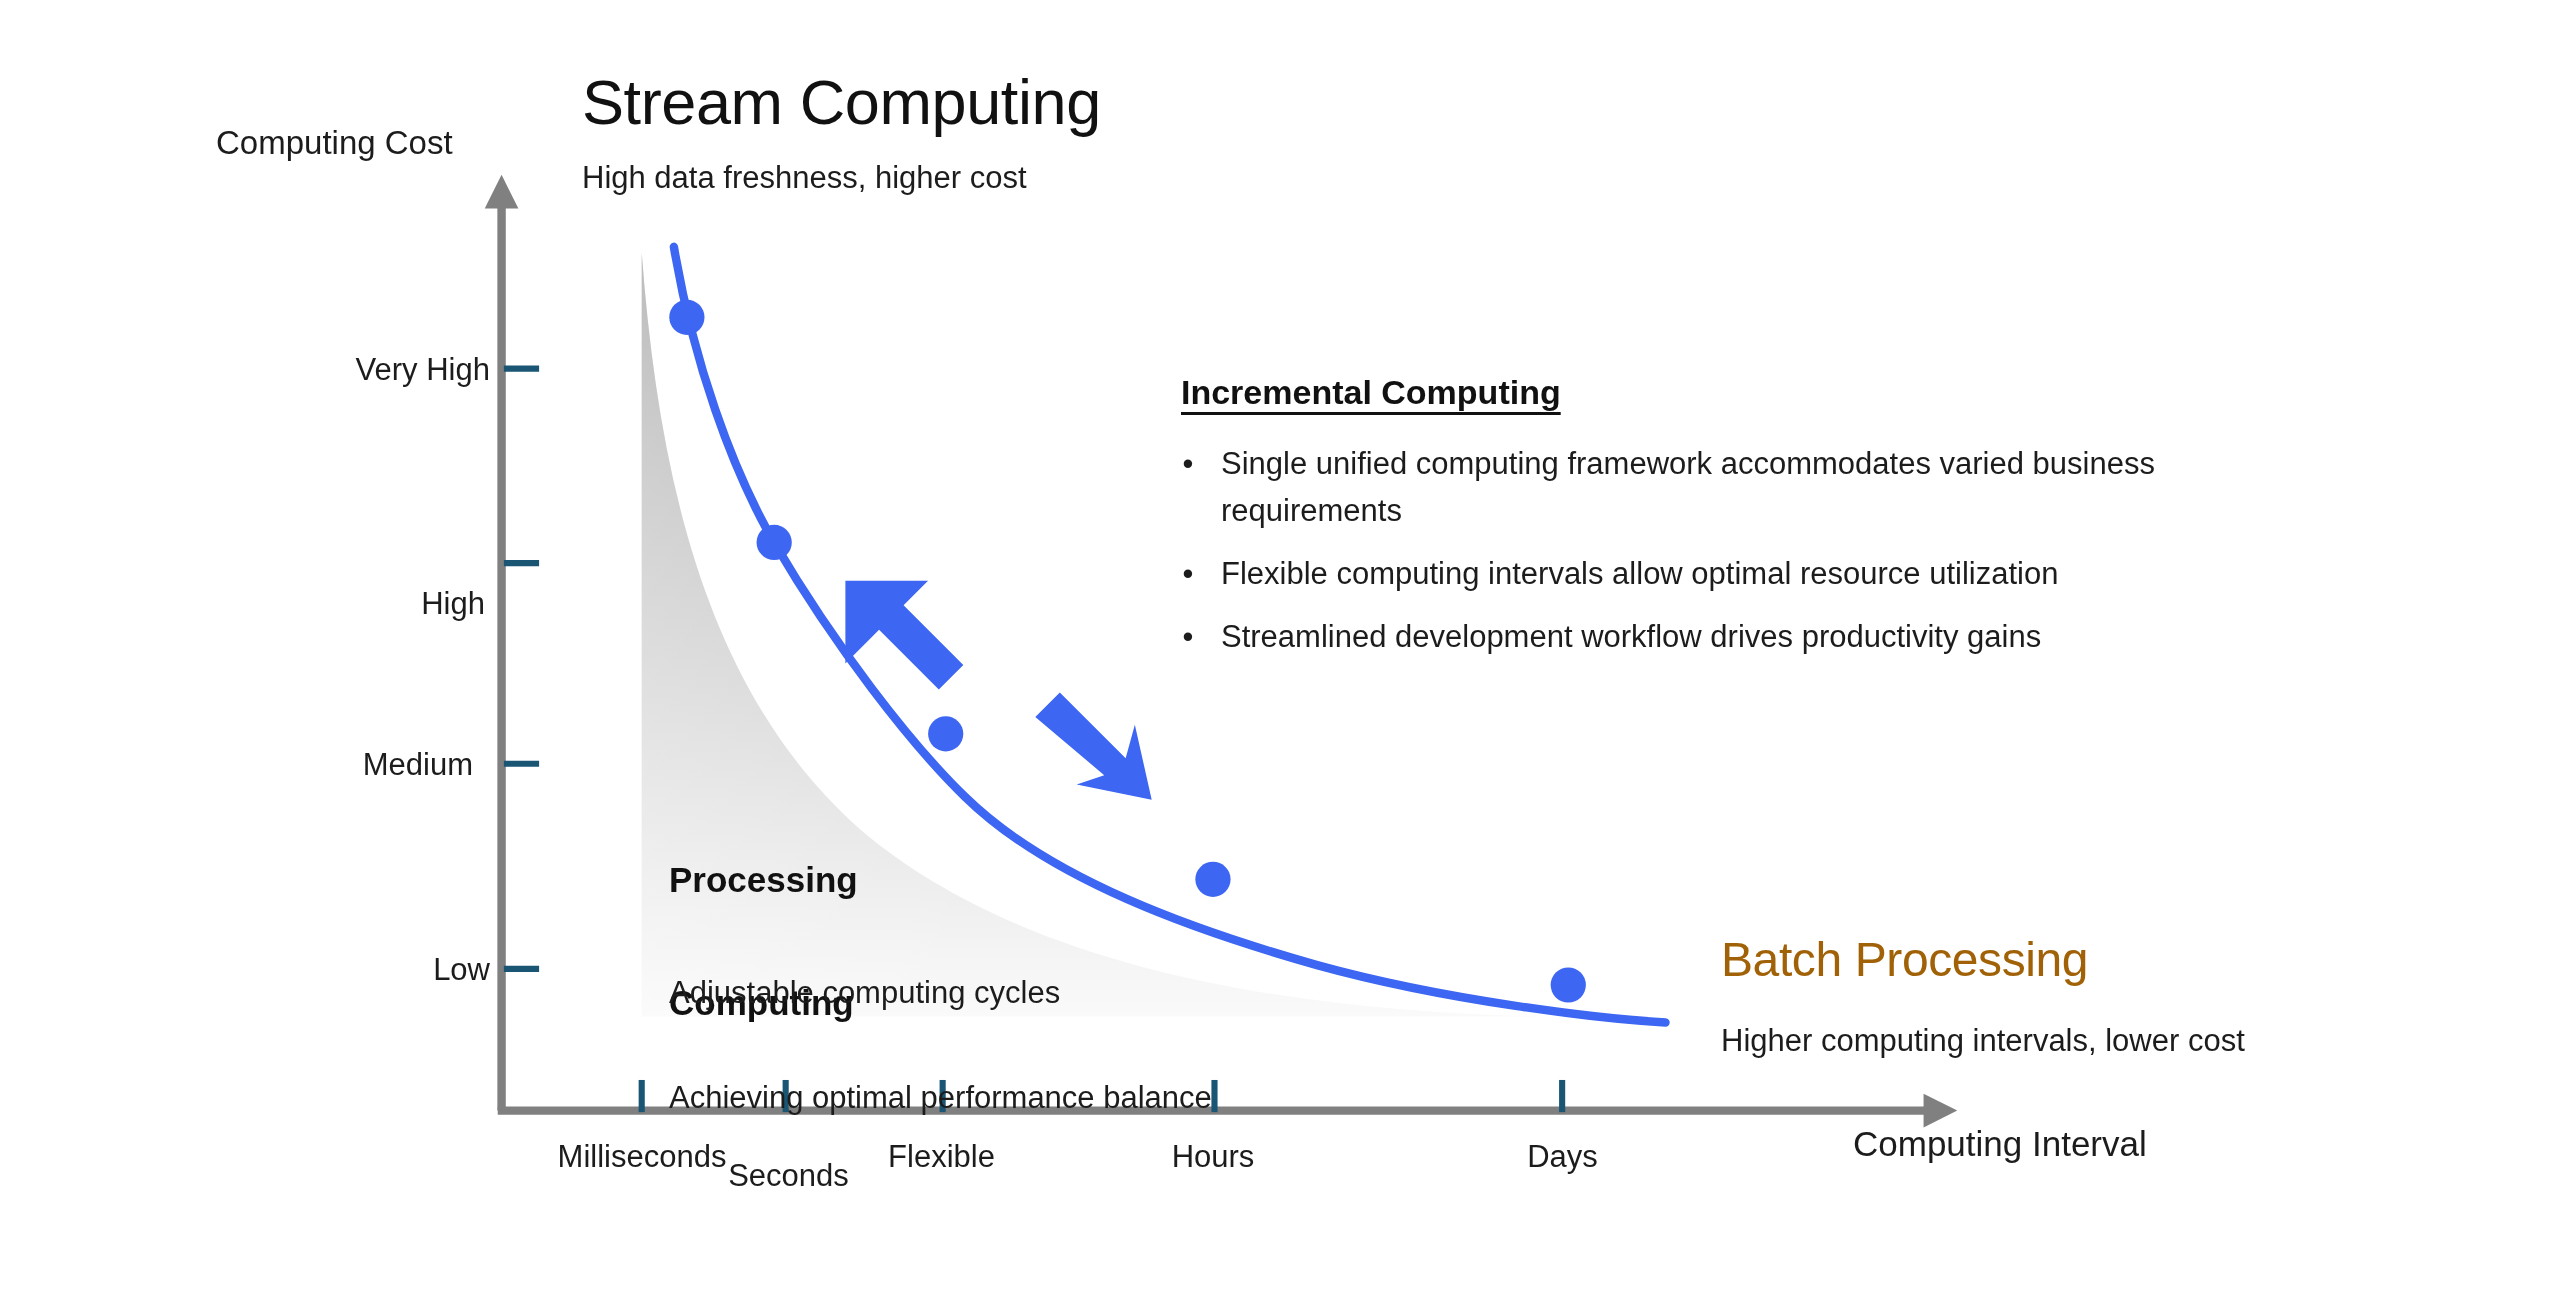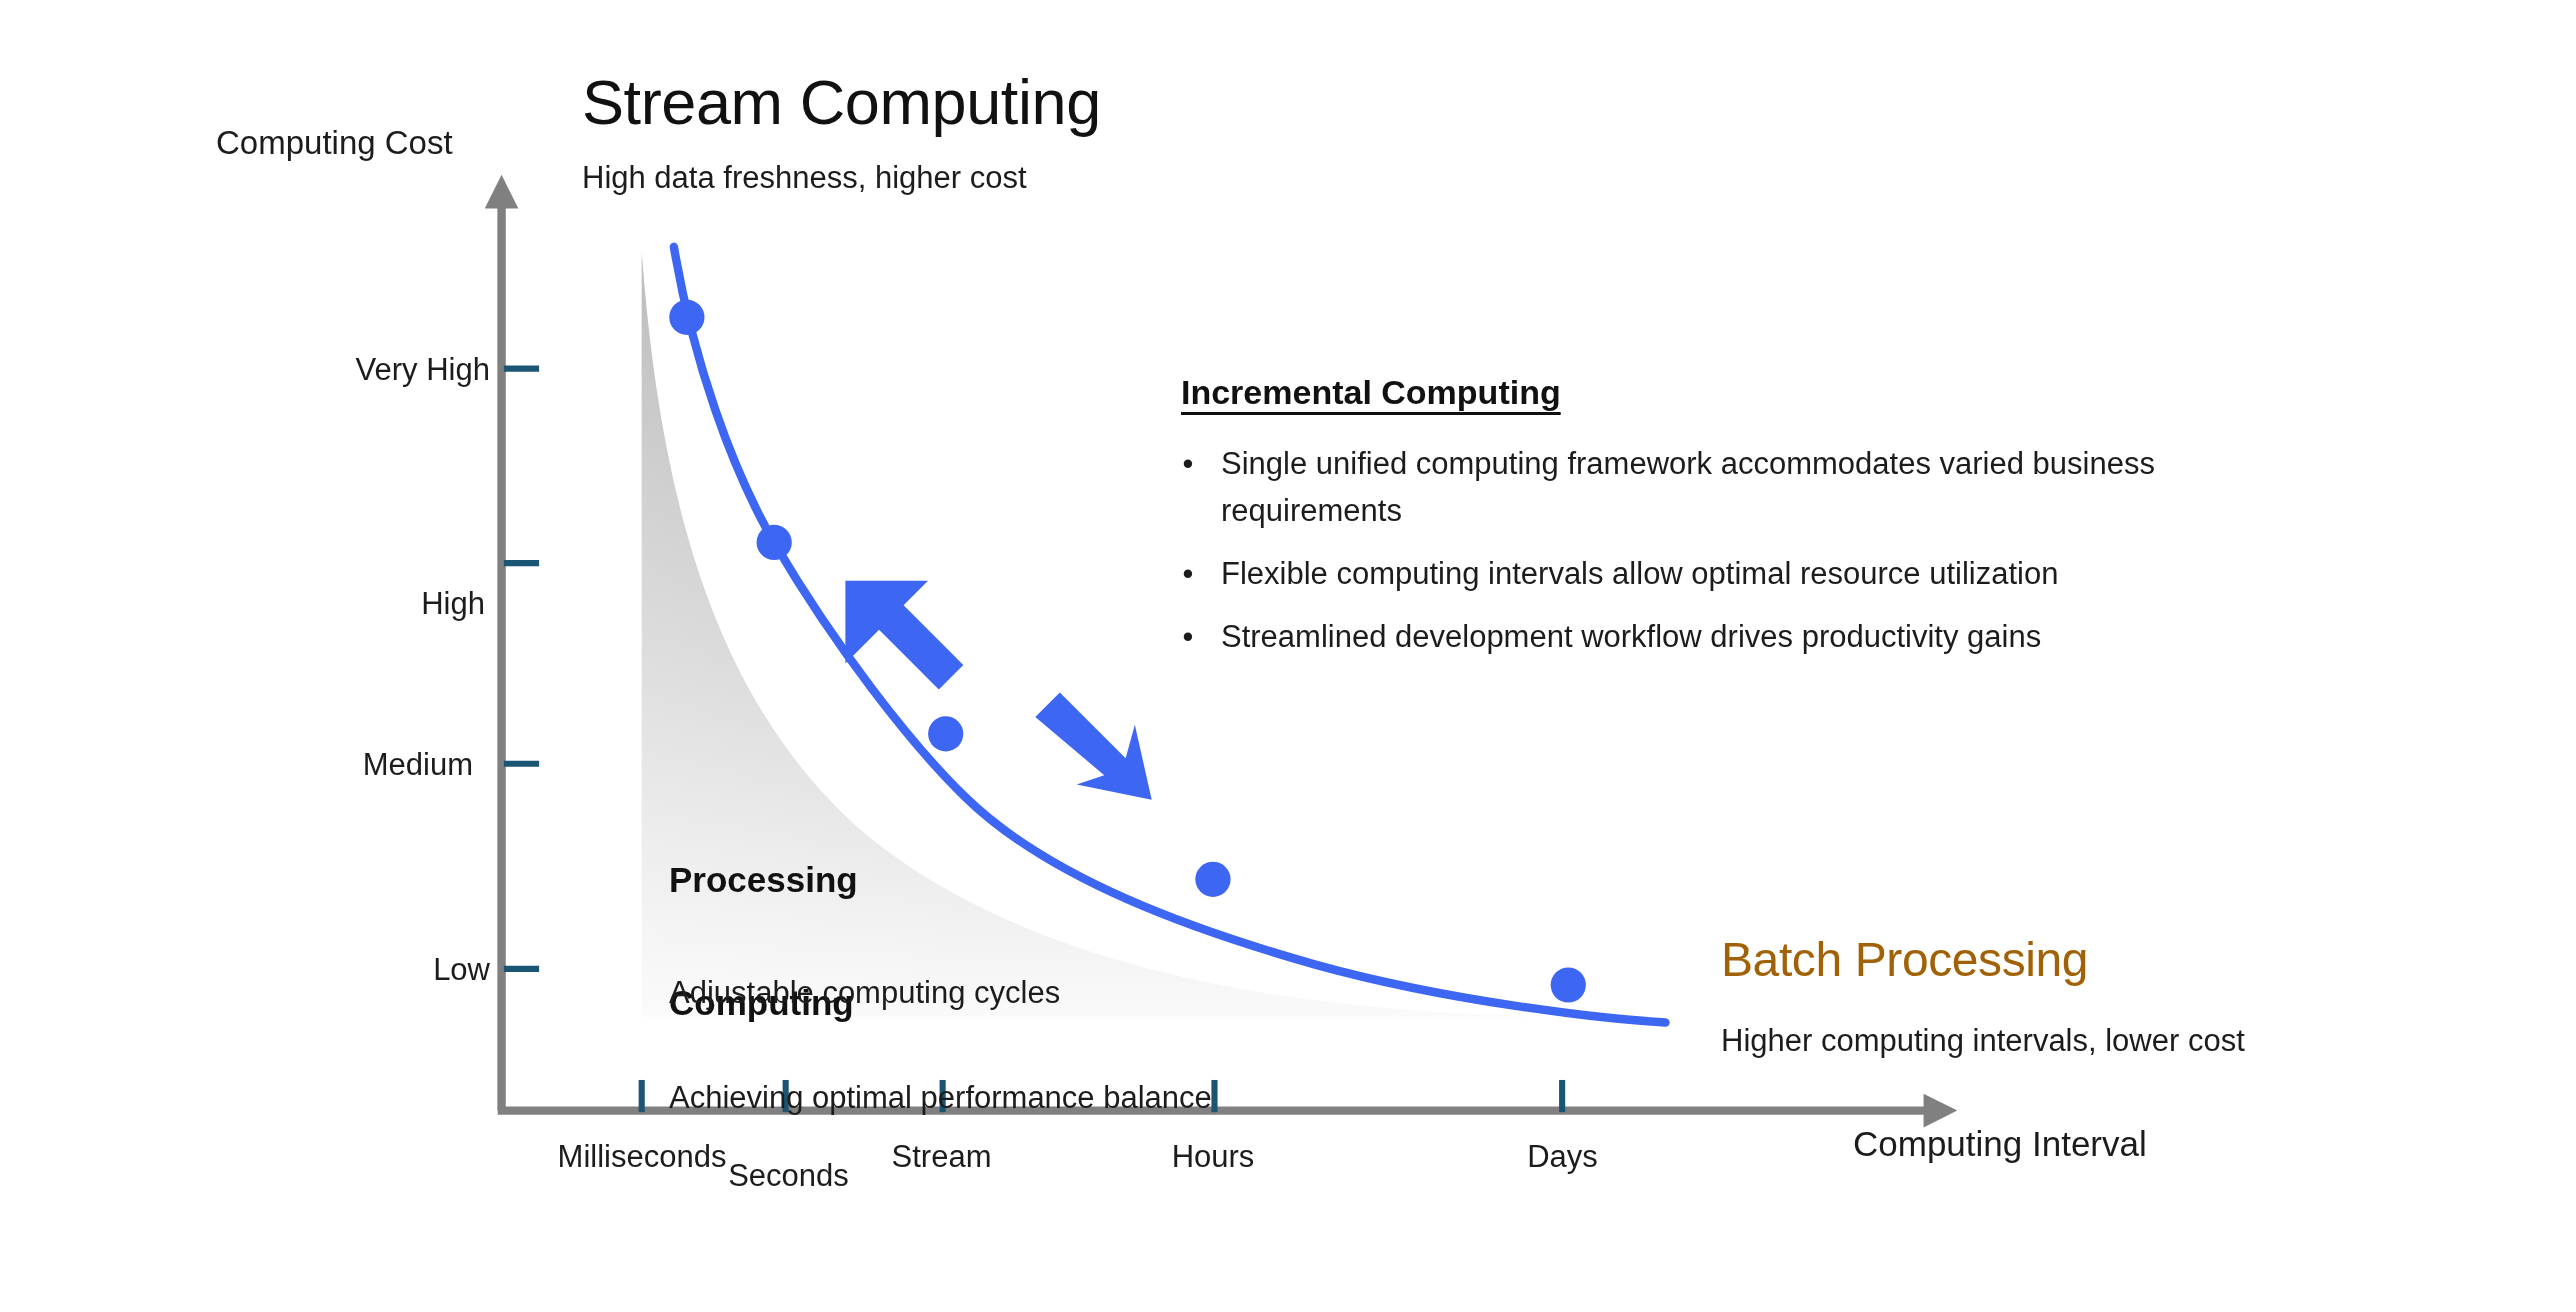--- a/index.html
+++ b/index.html
@@ -232,21 +232,21 @@
   <div class="txt" id="y-axis-title">Computing Cost</div>
   <div class="txt" id="x-axis-title">Computing Interval</div>
 
   <div class="txt ytick-label" id="ytick-very-high">Very High</div>
   <div class="txt ytick-label" id="ytick-high">High</div>
   <div class="txt ytick-label" id="ytick-medium">Medium</div>
   <div class="txt ytick-label" id="ytick-low">Low</div>
 
   <div class="txt xtick-label" id="xtick-milliseconds">Milliseconds</div>
   <div class="txt xtick-label" id="xtick-seconds">Seconds</div>
-  <div class="txt xtick-label" id="xtick-minutes">Stream</div>
+  <div class="txt xtick-label" id="xtick-minutes">Flexible</div>
   <div class="txt xtick-label" id="xtick-hours">Hours</div>
   <div class="txt xtick-label" id="xtick-days">Days</div>
 
   <div class="txt" id="stream-title">Stream Computing</div>
   <div class="txt" id="stream-subtitle">High data freshness, higher cost</div>
 
   <div class="txt" id="batch-title">Batch Processing</div>
   <div class="txt" id="batch-subtitle">Higher computing intervals, lower cost</div>
 
   <div class="txt" id="region-label">

